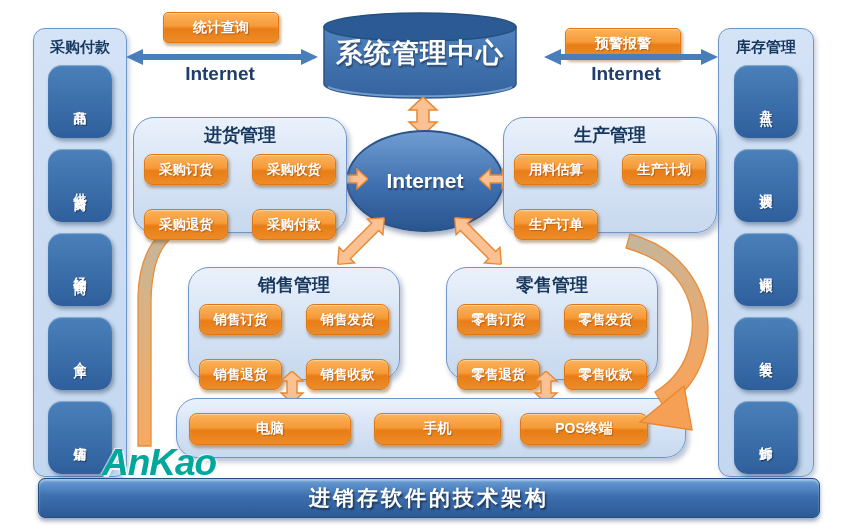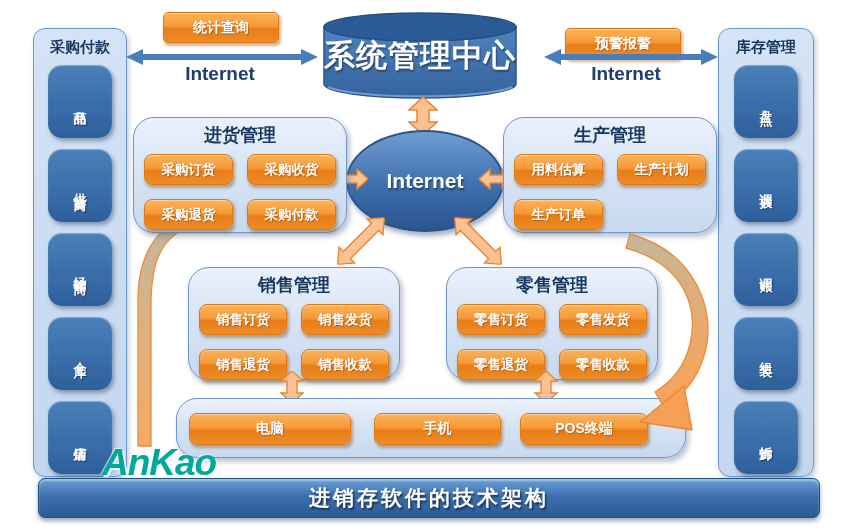--- a/index.html
+++ b/index.html
@@ -26,26 +26,26 @@
         border:1px solid #e07712;border-radius:8px;color:#ffffff;font-weight:bold;
         display:flex;align-items:center;justify-content:center;
         text-shadow:1px 1px 1px rgba(120,50,0,.45);
         box-shadow:1.5px 2.5px 3px rgba(120,70,10,.4), inset 0 1px 1px rgba(255,255,255,.45);}
 
   
   .mbox{background:linear-gradient(180deg,#eaf1fb 0%,#d4e2f4 55%,#c8d9ee 100%);
         border:1.6px solid #6f96c8;border-radius:21px;z-index:2;
         box-shadow:2.5px 3.5px 5px rgba(90,110,150,.4);}
   .mbox-title{text-align:center;font-size:18px;font-weight:bold;color:#17375e;padding-top:5px;}
-  .mgrid{display:grid;grid-template-columns:1fr 1fr;gap:14px;padding:7px 10px 0 10px;}
+  .mgrid{display:grid;grid-template-columns:1fr 1fr;gap:24px;padding:7px 10px 0 10px;}
   .mgrid .obtn{height:29px;font-size:13.5px;}
 
   
   .cyl-label{position:absolute;left:0;top:24px;width:100%;text-align:center;color:#fff;
-             font-size:31px;font-weight:bold;letter-spacing:1px;text-shadow:1px 2px 2px rgba(0,0,0,.4);}
+             font-size:27px;font-weight:bold;letter-spacing:1px;text-shadow:1px 2px 2px rgba(0,0,0,.4);}
 
   
   .net-ellipse{border-radius:50%;background:linear-gradient(180deg,#6f9cd1 0%,#3f6fae 55%,#2a5590 100%);
                border:2px solid #2a5388;box-shadow:2px 4px 5px rgba(60,80,120,.45);
                display:flex;align-items:center;justify-content:center;z-index:2;}
   .net-ellipse span{color:#fff;font-weight:bold;font-size:21px;text-shadow:1px 2px 2px rgba(0,0,0,.45);}
 
   
   .inet-label{font-size:19px;font-weight:bold;color:#1f3d6e;text-align:center;z-index:2;}
   .top-btn{height:29px;font-size:14px;border-radius:5px;z-index:2;}

